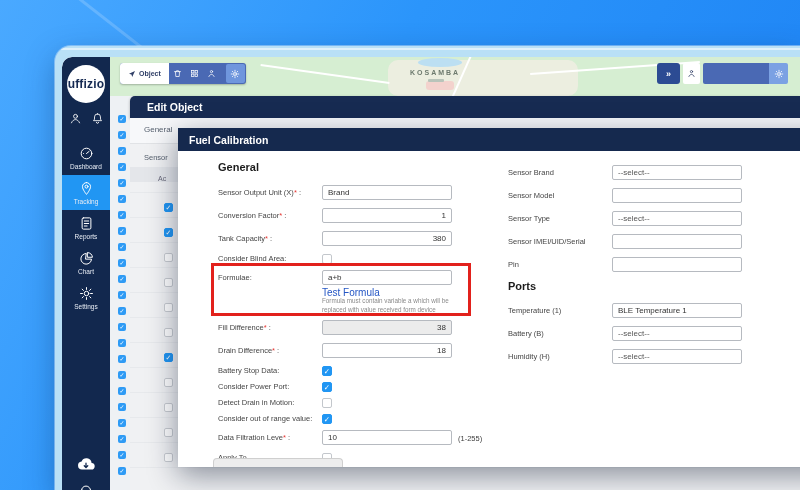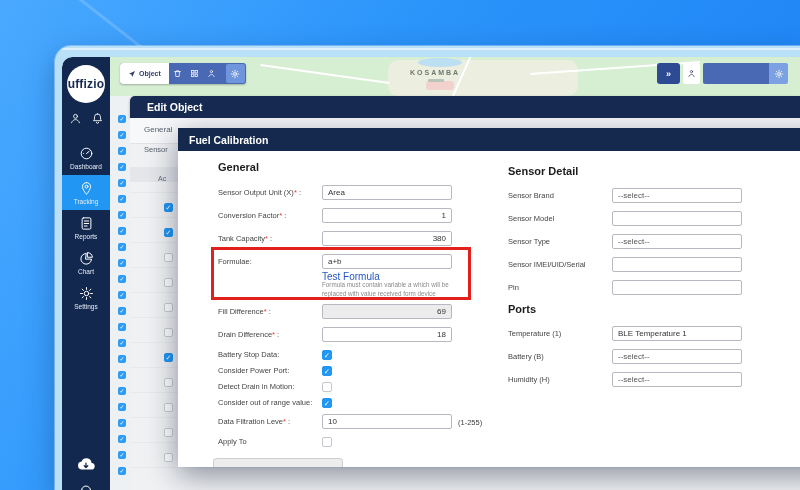--- a/index.html
+++ b/index.html
@@ -73,21 +73,21 @@
   .editbar { position:absolute; left:20px; top:39px; right:0; height:22px; background:#172b52;
     border-radius:5px 0 0 0; display:flex; align-items:center; padding-left:17px;
     box-shadow:0 1px 3px rgba(0,0,0,.3); }
   .editbar span { color:#fff; font-size:10.5px; font-weight:700; }
 
   .page { position:absolute; left:20px; top:61px; right:0; bottom:0; background:#f0f1f3;
     background-image:repeating-linear-gradient(to bottom, transparent 0 24px, #e7e9ec 24px 25px); }
   .pg-tabstrip { position:absolute; left:0; top:0; right:0; height:26px; background:#f7f8fa;
     border-bottom:1px solid #e1e3e6; }
   .pg-tab { position:absolute; left:14px; top:7px; font-size:8px; color:#56606e; }
-  .pg-sensor { position:absolute; left:14px; top:27px; font-size:7.5px; color:#56606e; }
+  .pg-sensor { position:absolute; left:14px; top:35px; font-size:7.5px; color:#56606e; }
   .pg-band { position:absolute; left:0; top:49px; right:0; height:15px; background:#e4e6ea; }
   .pg-band span { margin-left:28px; font-size:7px; line-height:15px; color:#667; }
   .pg-chk { position:absolute; left:34px; width:9px; height:9px; border:1px solid #c9ccd1;
     border-radius:2px; background:#fff; font-size:7px; line-height:8px; text-align:center; color:#fff; }
   .pg-chk.on { background:#2196f3; border-color:#2196f3; }
 
   .side-col { position:absolute; left:8px; top:58px; bottom:0; width:8px; overflow:hidden; }
   .side-chk { width:8px; height:8px; margin-bottom:8px; background:#2e9bf5; border-radius:2px;
     color:#fff; font-size:6px; line-height:8px; text-align:center; }
 
@@ -331,40 +331,44 @@
     <div class="modal-header">
       <span class="modal-title">Fuel Calibration</span>
       <span class="modal-close">✕</span>
     </div>
     <div class="modal-body">
       <div class="col-left">
         <h3>General</h3>
         <div id="general-rows">
             <div class="frm-row">
               <div class="frm-label">Sensor Output Unit (X)<span class="req">*</span> :</div>
-              <div class="frm-input">Area</div>
+              <div class="frm-input">Brand</div>
             </div>
             <div class="frm-row">
               <div class="frm-label">Conversion Factor<span class="req">*</span> :</div>
               <div class="frm-input right">1</div>
             </div>
             <div class="frm-row">
               <div class="frm-label">Tank Capacity<span class="req">*</span> :</div>
               <div class="frm-input right">380</div>
+            </div>
+            <div class="frm-row chk">
+              <div class="frm-label">Consider Blind Area:</div>
+              <div class="frm-check"></div>
             </div>
             <div class="frm-row formula">
               <div class="frm-label">Formulae:</div>
               <div class="frm-input">a+b</div>
               <div class="red-box"></div>
               <div class="test-link">Test Formula</div>
               <div class="frm-help">Formula must contain variable a which will be replaced with value received form device</div>
             </div>
             <div class="frm-row">
               <div class="frm-label">Fill Difference<span class="req">*</span> :</div>
-              <div class="frm-input right disabled">69</div>
+              <div class="frm-input right disabled">38</div>
             </div>
             <div class="frm-row">
               <div class="frm-label">Drain Difference<span class="req">*</span> :</div>
               <div class="frm-input right">18</div>
             </div>
             <div class="frm-row chk">
               <div class="frm-label">Battery Stop Data:</div>
               <div class="frm-check checked">✓</div>
             </div>
             <div class="frm-row chk">
@@ -384,21 +388,20 @@
               <div class="frm-input">10</div>
               <div class="hint">(1-255)</div>
             </div>
             <div class="frm-row chk">
               <div class="frm-label">Apply To</div>
               <div class="frm-check"></div>
             </div>
           </div>
       </div>
       <div class="col-right">
-        <h3>Sensor Detail</h3>
         <div id="sensor-rows">
             <div class="frm-row">
               <div class="frm-label">Sensor Brand</div>
               <div class="frm-input select">--select--</div>
             </div>
             <div class="frm-row">
               <div class="frm-label">Sensor Model</div>
               <div class="frm-input"></div>
             </div>
             <div class="frm-row">

